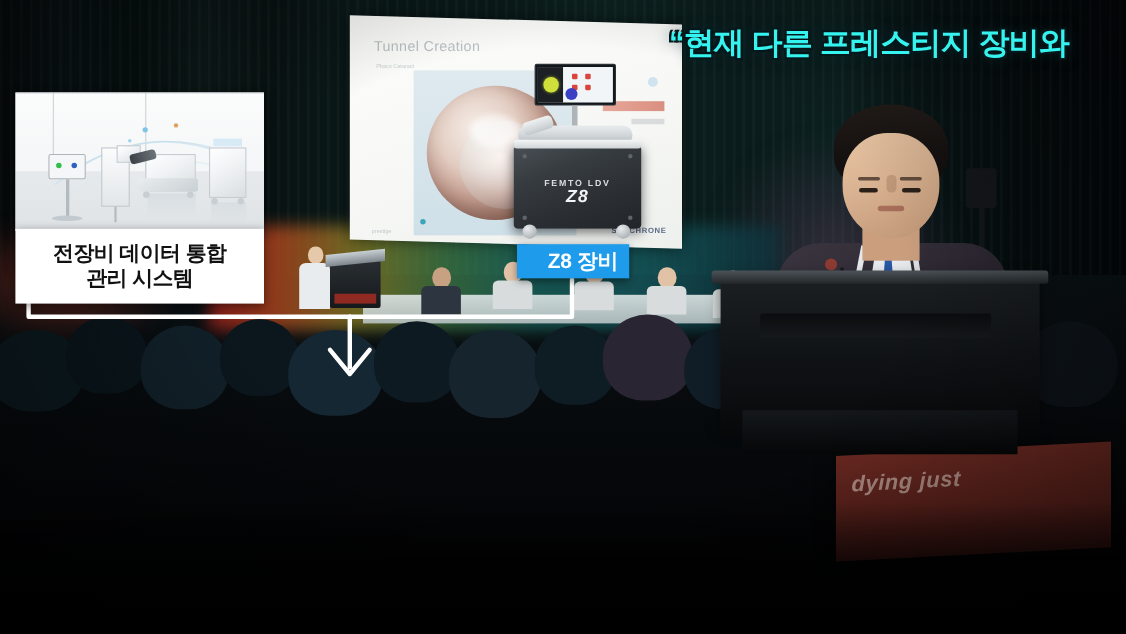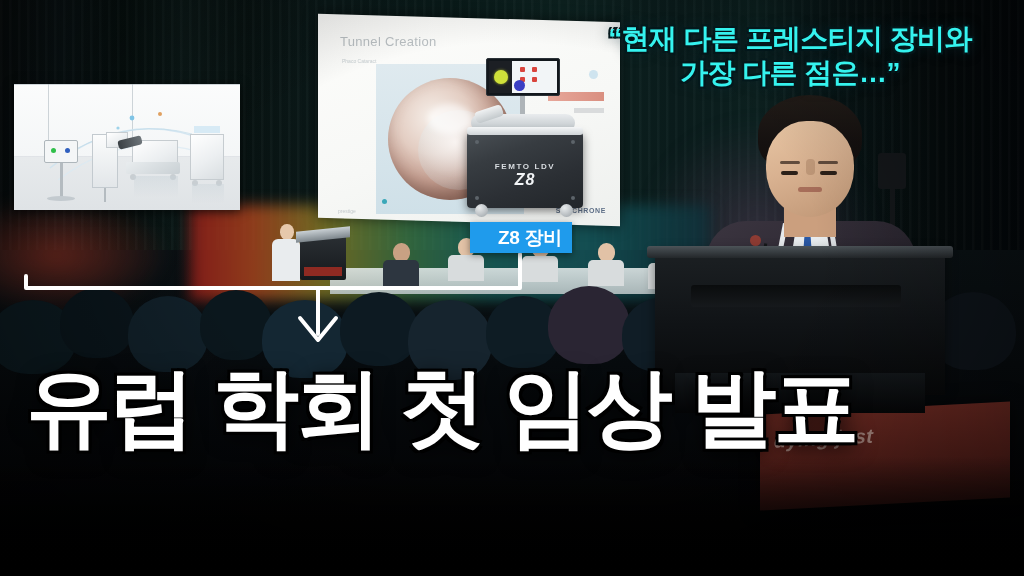--- a/index.html
+++ b/index.html
@@ -565,27 +565,29 @@
       <i class="wall-line" style="left:202px;top:96px;width:6px;height:6px;border-radius:50%;background:#c8ced2;"></i>
       <i class="wall-line" style="left:180px;top:42px;width:26px;height:7px;background:#d7eaf5;"></i>
 
       <div class="eq" style="left:104px;top:54px;width:24px;height:9px;background:linear-gradient(90deg,#3a4045,#6e757a);border-radius:3px;transform:rotate(-14deg);"></div>
 
       <i class="wall-line" style="left:120px;top:92px;width:44px;height:22px;background:linear-gradient(180deg,rgba(200,210,216,.45),rgba(200,210,216,0));"></i>
       <i class="wall-line" style="left:178px;top:100px;width:32px;height:20px;background:linear-gradient(180deg,rgba(200,210,216,.4),rgba(200,210,216,0));"></i>
     </div>
   </div>
 
+  <div class="caption">
+    <div>전장비 데이터 통합</div>
+    <div>관리 시스템</div>
+  </div>
 
   <div class="z8-tag">
     <span>Z8 장비</span>
   </div>
 
   <div class="quote">
     <span class="l1">“현재 다른 프레스티지 장비와</span>
-    <span class="l2">가장 다른 점은…”</span>
   </div>
 
   <div class="headline">
-    <div class="hl2">유럽 학회 첫 임상 발표</div>
   </div>
 
 </div>
 
 </body></html>

